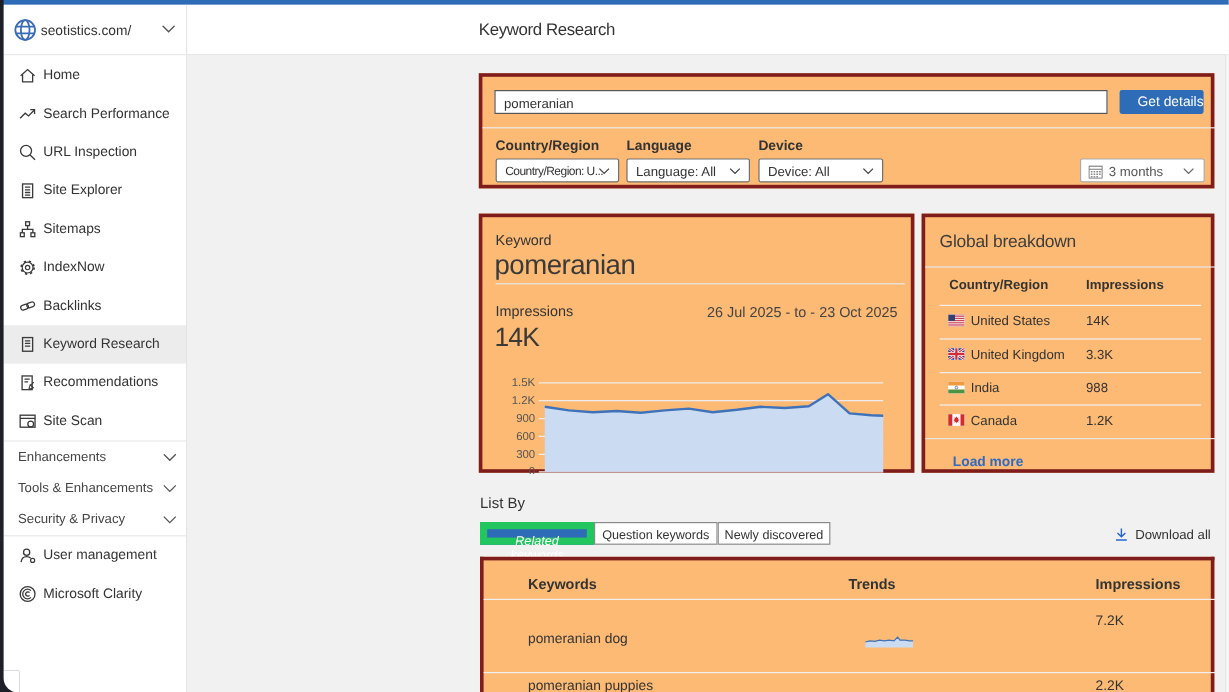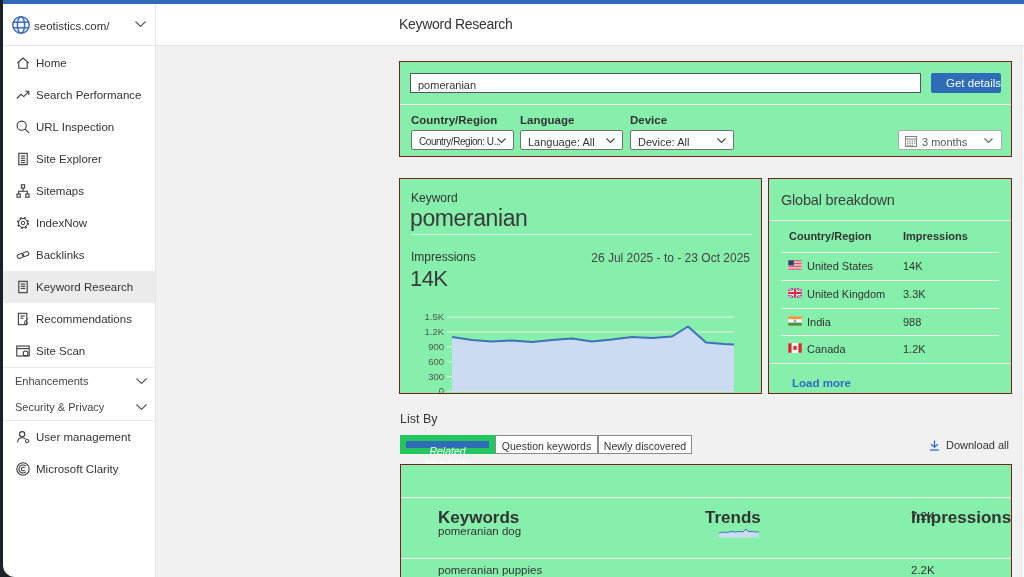--- a/index.html
+++ b/index.html
@@ -18,21 +18,21 @@
 .navItem { position:relative; width:152px; height:32px; }
 .navItem svg { position:absolute; left:12px; top:8px; }
 .navItem .t { position:absolute; left:33px; top:10px; font-size:11.5px; color:#333; white-space:nowrap; }
 .navItem.sel { background:#ececec; }
 .navDiv { width:152px; height:1px; background:#e8e8e8; }
 .navSec { position:relative; width:152px; height:26px; }
 .navSec .t { position:absolute; left:12px; top:7px; font-size:11px; color:#444; }
 .navSec svg { position:absolute; left:133px; top:10px; }
 .header { left:156px; top:4px; width:868px; height:42px; background:#fff; border-bottom:1px solid #e7e7e7; }
 .header .t { position:absolute; left:243px; top:12px; font-size:14px; letter-spacing:-0.3px; color:#333; }
-.card { position:absolute; background:#86efac; border:1px solid #7f1d1d; }
+.card { position:absolute; background:#fdba74; border:3px solid #7f1d1d; }
 
 #searchCard { left:399px; top:61px; width:613px; height:96px; }
 .searchInput { position:absolute; left:10px; top:11px; width:511px; height:20px; border:1px solid #555; background:#fff; }
 .searchInput span { position:absolute; left:7px; top:5px; font-size:11px; color:#333; }
 .btn { position:absolute; left:531px; top:11px; width:70px; height:20px; background:#2e6cb8; border-radius:2px; color:#fff; font-size:11.5px; text-align:right; line-height:20px; }
 .searchDiv { position:absolute; left:0; top:42px; width:611px; height:1px; background:#ececec; }
 .fLabel { position:absolute; top:52px; font-size:11.5px; font-weight:bold; color:#333; }
 .dd { position:absolute; top:68px; height:20px; border:1px solid #707070; border-radius:2px; background:#fff; }
 .dd .t { position:absolute; left:7px; top:4.5px; font-size:11px; color:#333; white-space:nowrap; overflow:hidden; max-width:78px; }
 .dd svg { position:absolute; right:7px; top:7px; }
@@ -62,21 +62,21 @@
 .listBy { left:400px; top:412px; font-size:12.5px; color:#333; }
 .tabs { left:400px; top:435px; height:19px; }
 .tab { position:absolute; top:0; height:19px; font-size:10.5px; text-align:center; }
 .tab.active { background:#2e6cb8; color:#fff; border:6px solid #22c55e;font-style:italic; }
 .tab.plain { background:#fff; color:#333; border:1px solid #8a8a8a; }
 .tab span { position:relative; top:3.5px; }
 .dlAll { left:929px; top:438px; font-size:11px; color:#333; }
 .dlAll svg { position:relative; top:2px; margin-right:6px; }
 
 #tblCard { left:400px; top:464px; width:612px; height:113px; border-bottom:none; }
-#tblCard .hd { position:absolute; top:13px; font-size:17px; font-weight:bold; color:#333;margin-top:30px; }
+#tblCard .hd { position:absolute; top:13px; font-size:12px; font-weight:bold; color:#333; }
 #tblCard .rowDiv { position:absolute; left:0; width:610px; height:1px; background:#efefef; }
 #tblCard .cell { position:absolute; font-size:11.5px; color:#333; }
 .chartXLabels span { position:absolute; top:0; font-size:9px; color:#555; transform:translateX(-50%); }
 </style>
 </head>
 <body>
 <div id="app">
   <div class="abs topbar"></div>
   <div class="abs leftstrip"></div>
   <div class="abs sidebar" id="sidebar">
@@ -174,20 +174,26 @@
           <svg width="16" height="16" viewBox="0 0 16 16" fill="none" stroke="#3a3a3a" stroke-width="1.1">
             <rect x="1.8" y="3" width="12.4" height="10"></rect>
             <line x1="1.8" y1="5.6" x2="14.2" y2="5.6"></line>
             <circle cx="10.6" cy="10.4" r="2.4"></circle>
           </svg>
           <span class="t">Site Scan</span>
         </div>
       <div class="navDiv"></div>
       <div class="navSec">
           <span class="t">Enhancements</span>
+          <svg width="11" height="7" viewBox="0 0 11 7">
+            <polyline points="0.5,0.5 5.5,5.5 10.5,0.5" fill="none" stroke="#555" stroke-width="1.1"></polyline>
+          </svg>
+        </div>
+      <div class="navSec">
+          <span class="t">Tools &amp; Enhancements</span>
           <svg width="11" height="7" viewBox="0 0 11 7">
             <polyline points="0.5,0.5 5.5,5.5 10.5,0.5" fill="none" stroke="#555" stroke-width="1.1"></polyline>
           </svg>
         </div>
       <div class="navSec">
           <span class="t">Security &amp; Privacy</span>
           <svg width="11" height="7" viewBox="0 0 11 7">
             <polyline points="0.5,0.5 5.5,5.5 10.5,0.5" fill="none" stroke="#555" stroke-width="1.1"></polyline>
           </svg>
         </div>

